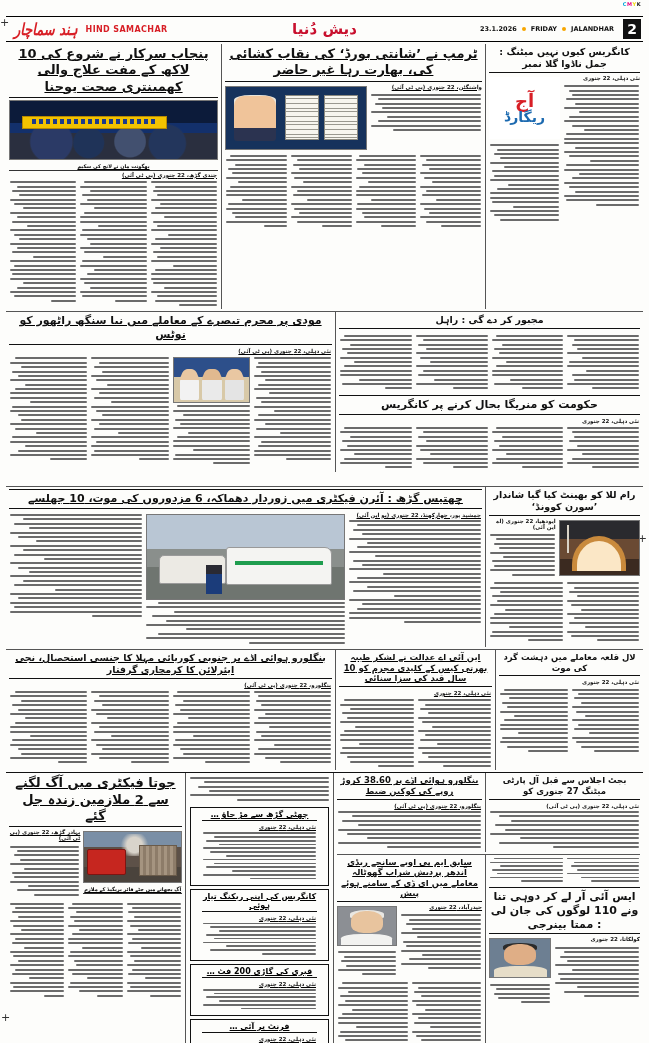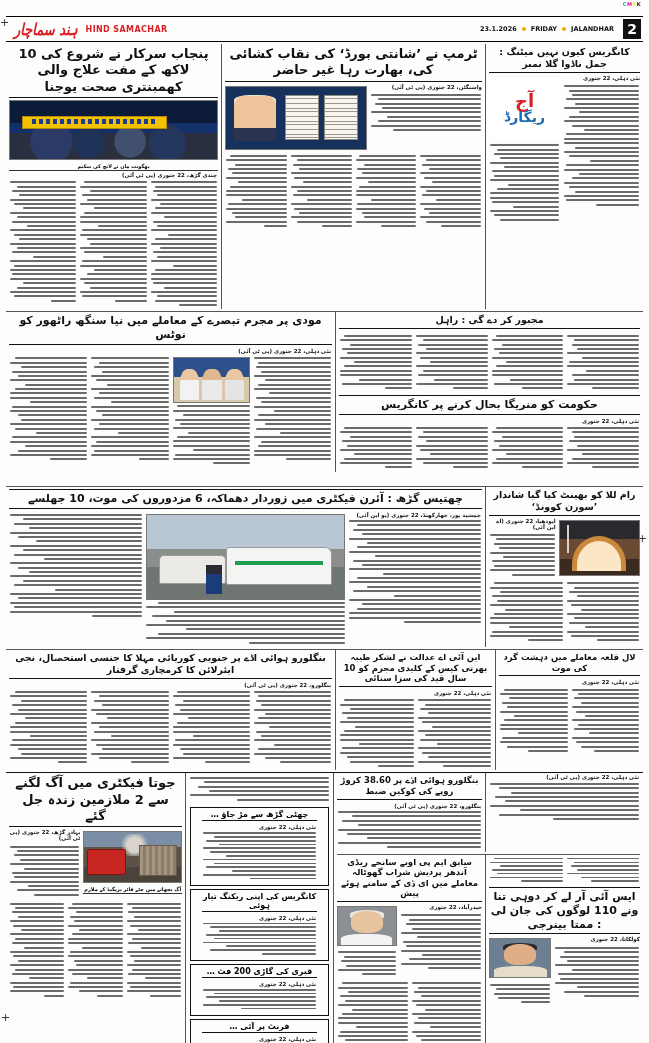--- a/index.html
+++ b/index.html
@@ -78,21 +78,21 @@
   .dot{ width:4px;height:4px;border-radius:50%;background:#f7a600;display:inline-block;}
   .pagenum{
     background:#111; color:#fff; font-size:14px; font-weight:bold;
     width:18px; height:20px; display:flex; align-items:center; justify-content:center;
     margin-left:4px;
   }
 
   
   .body-wrap{ margin-top:2px; }
   .row{ display:flex; }
-  .vrule{ border-right:0.8px solid #555; }
+  .vrule{ border-right:0.8px solid #555;text-decoration:underline; }
   .hrule{ border-top:0.8px solid #555; }
   .hrule-thick{ border-top:1.3px solid #111; }
 
   
   .col{ padding:0 3px; }
 
   
   .hl{
     font-weight:bold;
     color:#111;
@@ -304,20 +304,21 @@
   <div class="cmyk">
     <span>C</span><span>M</span><span>Y</span><span>K</span>
   </div>
   <div class="crossmark">+</div>
   <div class="crossmark2">+</div>
   <div class="crossmark3">+</div>
 
   <div class="masthead">
     <div class="mh-logo-urdu">ہند سماچار</div>
     <div class="mh-logo-en">HIND SAMACHAR</div>
+    <div class="mh-center">دیش دُنیا</div>
     <div class="mh-right">
       <span>23.1.2026</span>
       <span class="dot"></span>
       <span>FRIDAY</span>
       <span class="dot"></span>
       <span>JALANDHAR</span>
       <span class="pagenum">2</span>
     </div>
   </div>
 
@@ -1350,20 +1351,21 @@
                 <div class="ln w97"></div>
             <div class="ln w86"></div>
                 <div class="ln w100"></div>
                 <div class="ln w94"></div>
             <div class="ln w80"></div>
                 <div class="ln w100"></div>
                 <div class="ln w66"></div>
           </div>
         </div>
         <div class="col" style="width:157px; padding-right:0">
+          <div class="hl hl-s hl-under">بجٹ اجلاس سے قبل آل پارٹی میٹنگ 27 جنوری کو</div>
           <div class="txt">
             <div class="dateline">نئی دہلی، 22 جنوری (پی ٹی آئی)</div>
             <div class="ln w100"></div>
                 <div class="ln w94"></div>
                 <div class="ln w86"></div>
             <div class="ln w97"></div>
                 <div class="ln w90"></div>
                 <div class="ln w100"></div>
             <div class="ln w80"></div>
                 <div class="ln w94"></div>

